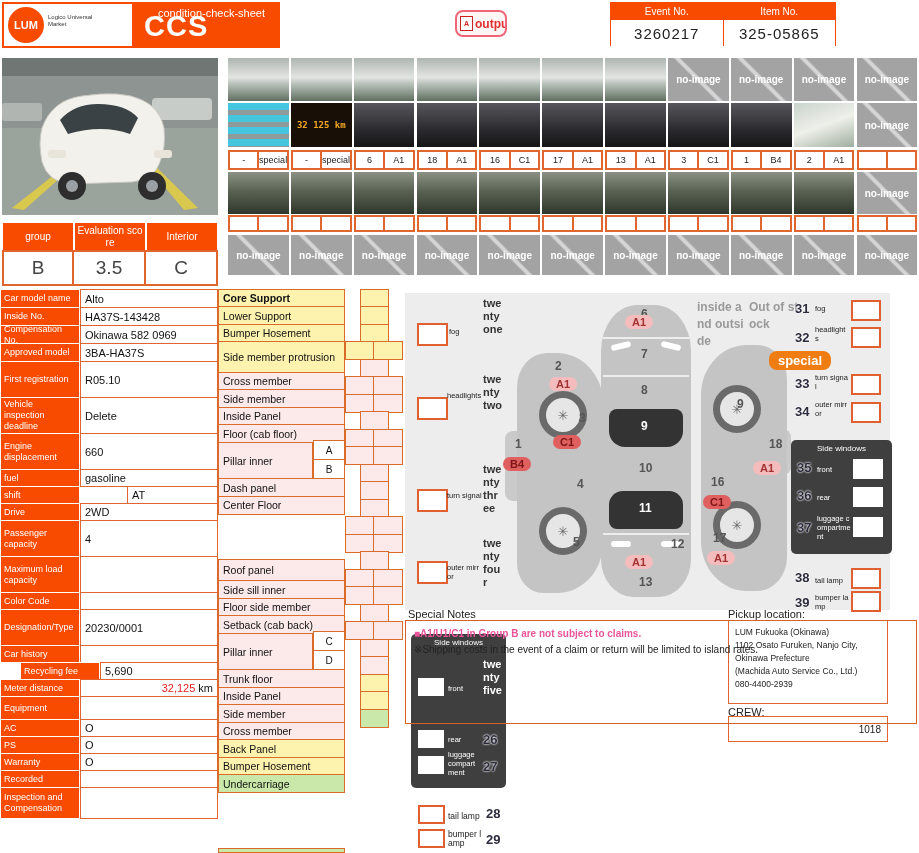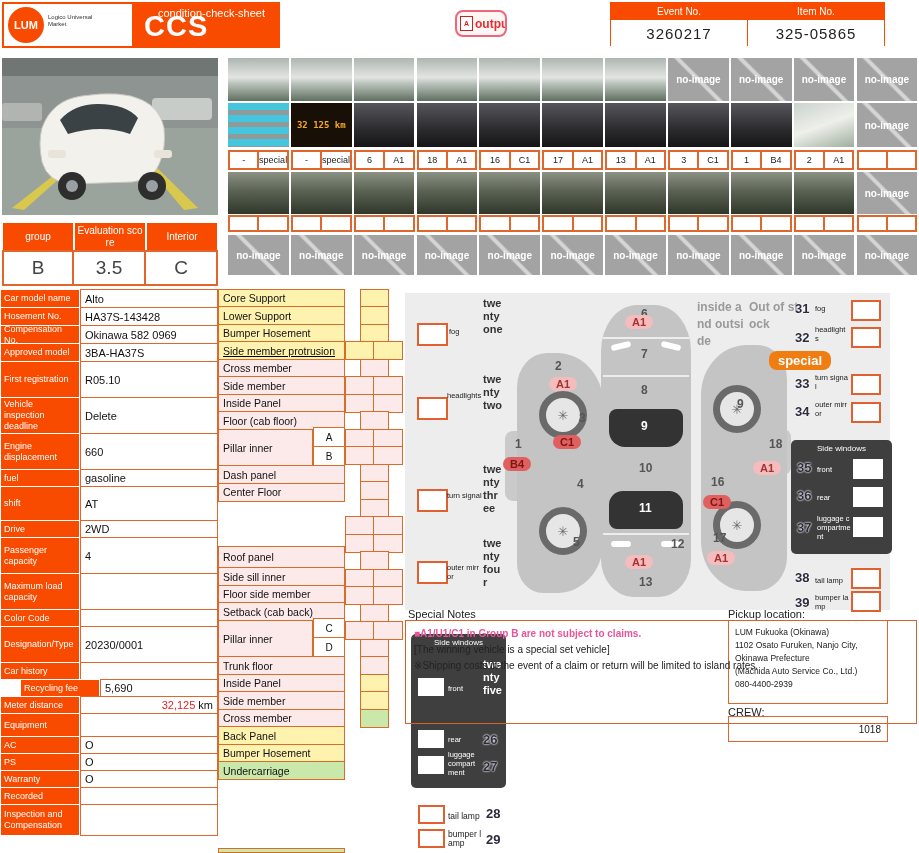--- a/index.html
+++ b/index.html
@@ -86,21 +86,21 @@
     </div>
     <div class="abs ccs" style="left:142px;top:8px;">CCS</div>
     <div class="abs ccssub" style="left:156px;top:5px;">condition-check-sheet</div>
   </div>
 
   <div class="abs outbtn" style="left:455px;top:10px;width:52px;height:27px;">
     <span class="pdfic">A</span>
     <span class="outtxt">output</span>
   </div>
 
-  <div class="abs evtable" style="left:610px;top:2px;width:275px;height:44px;">
+  <div class="abs evtable" style="left:610px;top:2px;width:226px;height:44px;">
     <div class="evh">Event No.</div>
     <div class="evh">Item No.</div>
     <div class="evv">3260217</div>
     <div class="evv">325-05865</div>
   </div>
 
   <div class="abs" style="left:2px;top:58px;width:216px;height:157px;">
     <svg width="216" height="157" viewBox="0 0 216 157">
       <rect x="0" y="0" width="216" height="70" fill="#8d9492"></rect>
       <rect x="0" y="70" width="216" height="87" fill="#9ba39d"></rect>
@@ -263,21 +263,21 @@
     <div class="sumv" style="margin-top:-2px;margin-left:-2px;">3.5</div>
     <div class="sumv" style="margin-top:-2px;margin-left:-2px;">C</div>
   </div>
 
   <div id="details" class="abs" style="left:0px;top:290px;width:218px;">
       <div class="drow" style="height: 19px;">
         <div class="dlabel">Car model name</div>
         <div class="dval">Alto</div>
       </div>
       <div class="drow" style="height: 19px;">
-        <div class="dlabel">Hosement No.</div>
+        <div class="dlabel">Inside No.</div>
         <div class="dval">HA37S-143428</div>
       </div>
       <div class="drow" style="height: 19px;">
         <div class="dlabel">Compensation No.</div>
         <div class="dval">Okinawa 582 0969</div>
       </div>
       <div class="drow" style="height: 19px;">
         <div class="dlabel">Approved model</div>
         <div class="dval">3BA-HA37S</div>
       </div>
@@ -290,21 +290,21 @@
         <div class="dval">Delete</div>
       </div>
       <div class="drow" style="height: 37px;">
         <div class="dlabel">Engine displacement</div>
         <div class="dval">660</div>
       </div>
       <div class="drow" style="height: 18px;">
         <div class="dlabel">fuel</div>
         <div class="dval">gasoline</div>
       </div>
-      <div class="drow" style="height: 35px;">
+      <div class="drow" style="height: 18px; gap: 47px;">
         <div class="dlabel">shift</div>
         <div class="dval">AT</div>
       </div>
       <div class="drow" style="height: 18px;">
         <div class="dlabel">Drive</div>
         <div class="dval">2WD</div>
       </div>
       <div class="drow" style="height: 37px;">
         <div class="dlabel">Passenger capacity</div>
         <div class="dval">4</div>
@@ -355,30 +355,30 @@
       <div class="drow" style="height: 18px;">
         <div class="dlabel">Recorded</div>
         <div class="dval"></div>
       </div>
       <div class="drow" style="height: 32px;">
         <div class="dlabel">Inspection and Compensation</div>
         <div class="dval"></div>
       </div>
     </div>
   <div id="parts" class="abs" style="left:218px;top:290px;width:127px;">
-      <div class="prow" style="height: 19px;">
+      <div class="prow" style="height: 19px; font-weight: bold;">
         <div class="plabel c-yel">Core Support</div>
       </div>
       <div class="prow" style="height: 19px;">
         <div class="plabel c-yel">Lower Support</div>
       </div>
       <div class="prow" style="height: 19px;">
         <div class="plabel c-yel">Bumper Hosement</div>
       </div>
-      <div class="prow" style="height: 19px; text-decoration: underline;">
+      <div class="prow" style="height: 32px;">
         <div class="plabel c-yel">Side member protrusion</div>
       </div>
       <div class="prow" style="height: 19px;">
         <div class="plabel c-pnk">Cross member</div>
       </div>
       <div class="prow" style="height: 19px;">
         <div class="plabel c-pnk">Side member</div>
       </div>
       <div class="prow" style="height: 19px;">
         <div class="plabel c-pnk">Inside Panel</div>
@@ -645,21 +645,20 @@
     <div class="dplbl" style="left:37px;top:101px;width:32px;">rear</div>
     <div class="numdig" style="left:72px;top:98px;">26</div>
     <div class="chkbox-plain" style="left:7px;top:122px;"></div>
     <div class="dplbl" style="left:37px;top:116px;width:32px;">luggage compartment</div>
     <div class="numdig" style="left:72px;top:125px;">27</div>
   </div>
 
   <div class="seclbl" style="left:408px;top:608px;">Special Notes</div>
   <div class="abs" style="left:405px;top:620px;width:512px;height:104px;border:1.5px solid #d8602a;padding:5px 8px;z-index:2;">
     <div class="noteline notepink">■A1/U1/C1 in Group B are not subject to claims.</div>
-    <div class="noteline">[The winning vehicle is a special set vehicle]</div>
     <div class="noteline">※Shipping costs in the event of a claim or return will be limited to island rates.</div>
   </div>
 
   <div class="chkbox abs" style="left:418px;top:805px;"></div>
   <div class="chklbl abs" style="left:448px;top:812px;width:40px;font-size:8.5px;">tail lamp</div>
   <div class="numdig abs" style="left:486px;top:806px;">28</div>
   <div class="chkbox abs" style="left:418px;top:829px;"></div>
   <div class="chklbl abs" style="left:448px;top:830px;width:36px;font-size:8.5px;">bumper lamp</div>
   <div class="numdig abs" style="left:486px;top:832px;">29</div>
 

